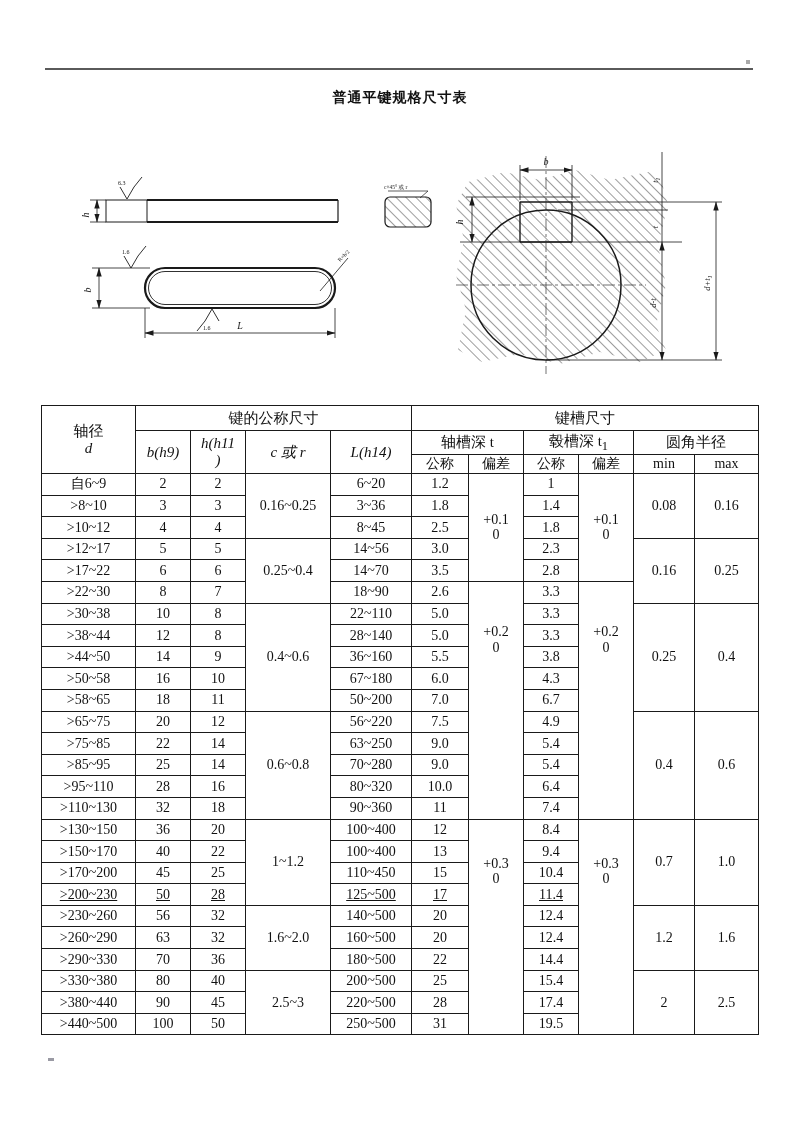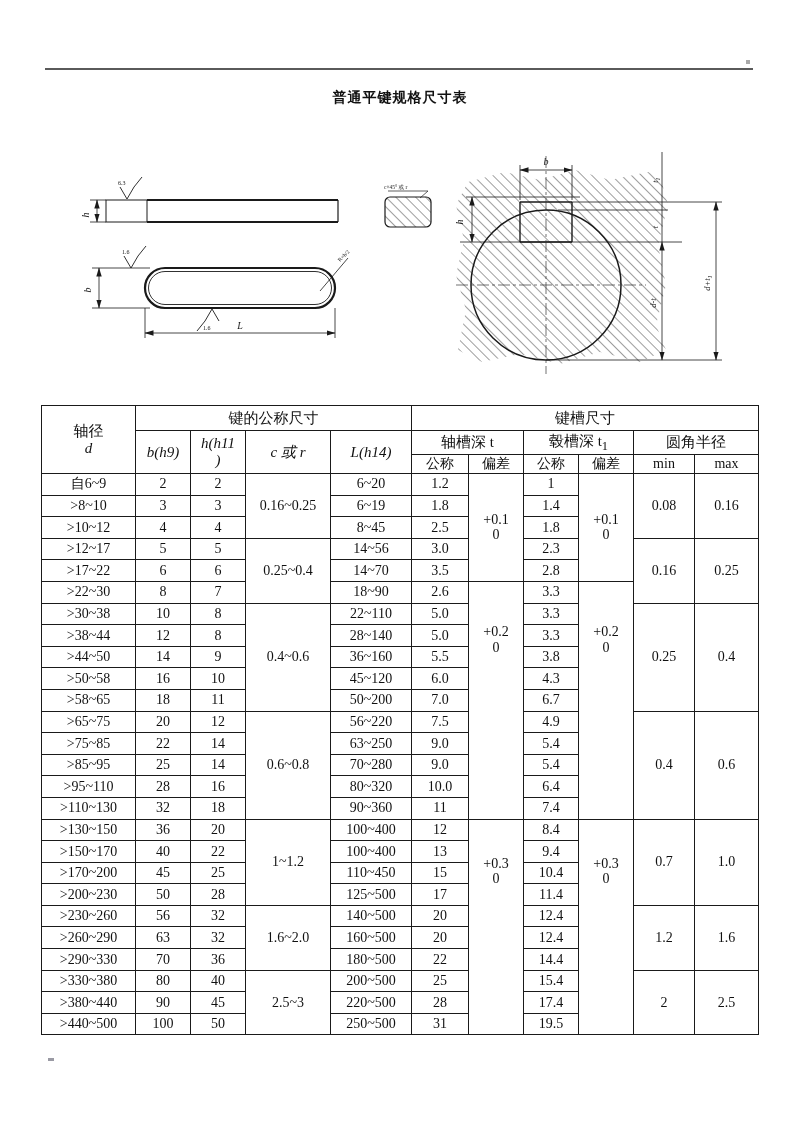--- a/index.html
+++ b/index.html
@@ -192,21 +192,21 @@
             <span class="dev-line">+0.1</span>
             <span class="dev-line">0</span>
           </td>
           <td rowspan="3">0.08</td>
           <td rowspan="3">0.16</td>
         </tr>
         <tr style="height: 21.6px;">
           <td>&gt;8~10</td>
           <td>3</td>
           <td>3</td>
-          <td>6~19</td>
+          <td>3~36</td>
           <td>1.8</td>
           <td>1.4</td>
         </tr>
         <tr style="height: 21.6px;">
           <td>&gt;10~12</td>
           <td>4</td>
           <td>4</td>
           <td>8~45</td>
           <td>2.5</td>
           <td>1.8</td>
@@ -270,21 +270,21 @@
           <td>14</td>
           <td>9</td>
           <td>36~160</td>
           <td>5.5</td>
           <td>3.8</td>
         </tr>
         <tr style="height: 21.6px; margin-top: 48px;">
           <td>&gt;50~58</td>
           <td>16</td>
           <td>10</td>
-          <td>45~120</td>
+          <td>67~180</td>
           <td>6.0</td>
           <td>4.3</td>
         </tr>
         <tr style="height: 21.6px; margin-top: 12px;">
           <td>&gt;58~65</td>
           <td>18</td>
           <td>11</td>
           <td>50~200</td>
           <td>7.0</td>
           <td>6.7</td>
@@ -360,21 +360,21 @@
           <td>9.4</td>
         </tr>
         <tr style="height: 21.6px;">
           <td>&gt;170~200</td>
           <td>45</td>
           <td>25</td>
           <td>110~450</td>
           <td>15</td>
           <td>10.4</td>
         </tr>
-        <tr style="height: 21.6px;">
+        <tr style="height: 21.6px; text-decoration: underline;">
           <td>&gt;200~230</td>
           <td>50</td>
           <td>28</td>
           <td>125~500</td>
           <td>17</td>
           <td>11.4</td>
         </tr>
         <tr style="height: 21.6px;">
           <td>&gt;230~260</td>
           <td>56</td>

